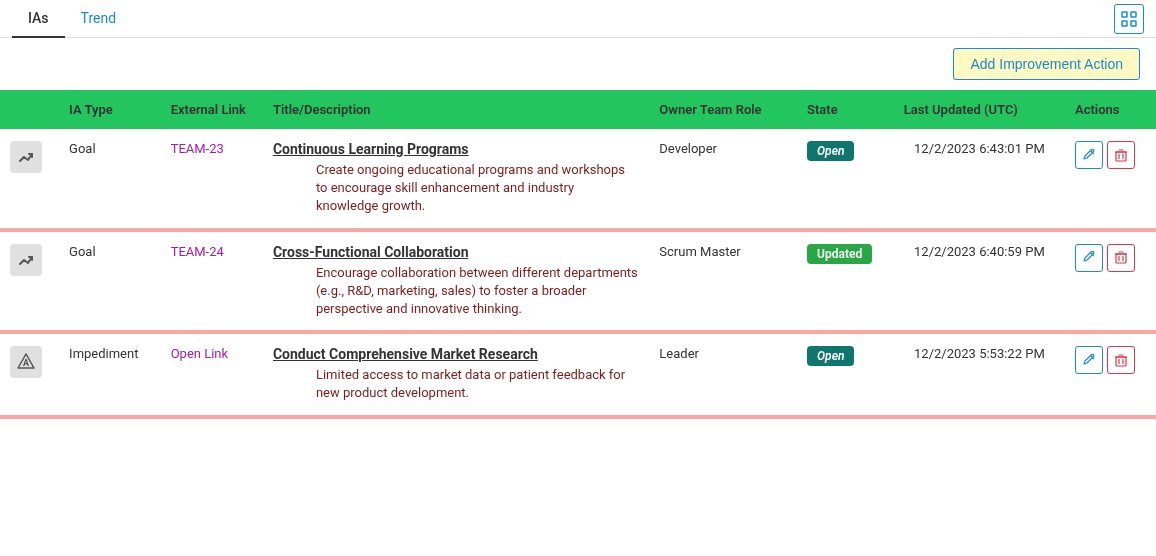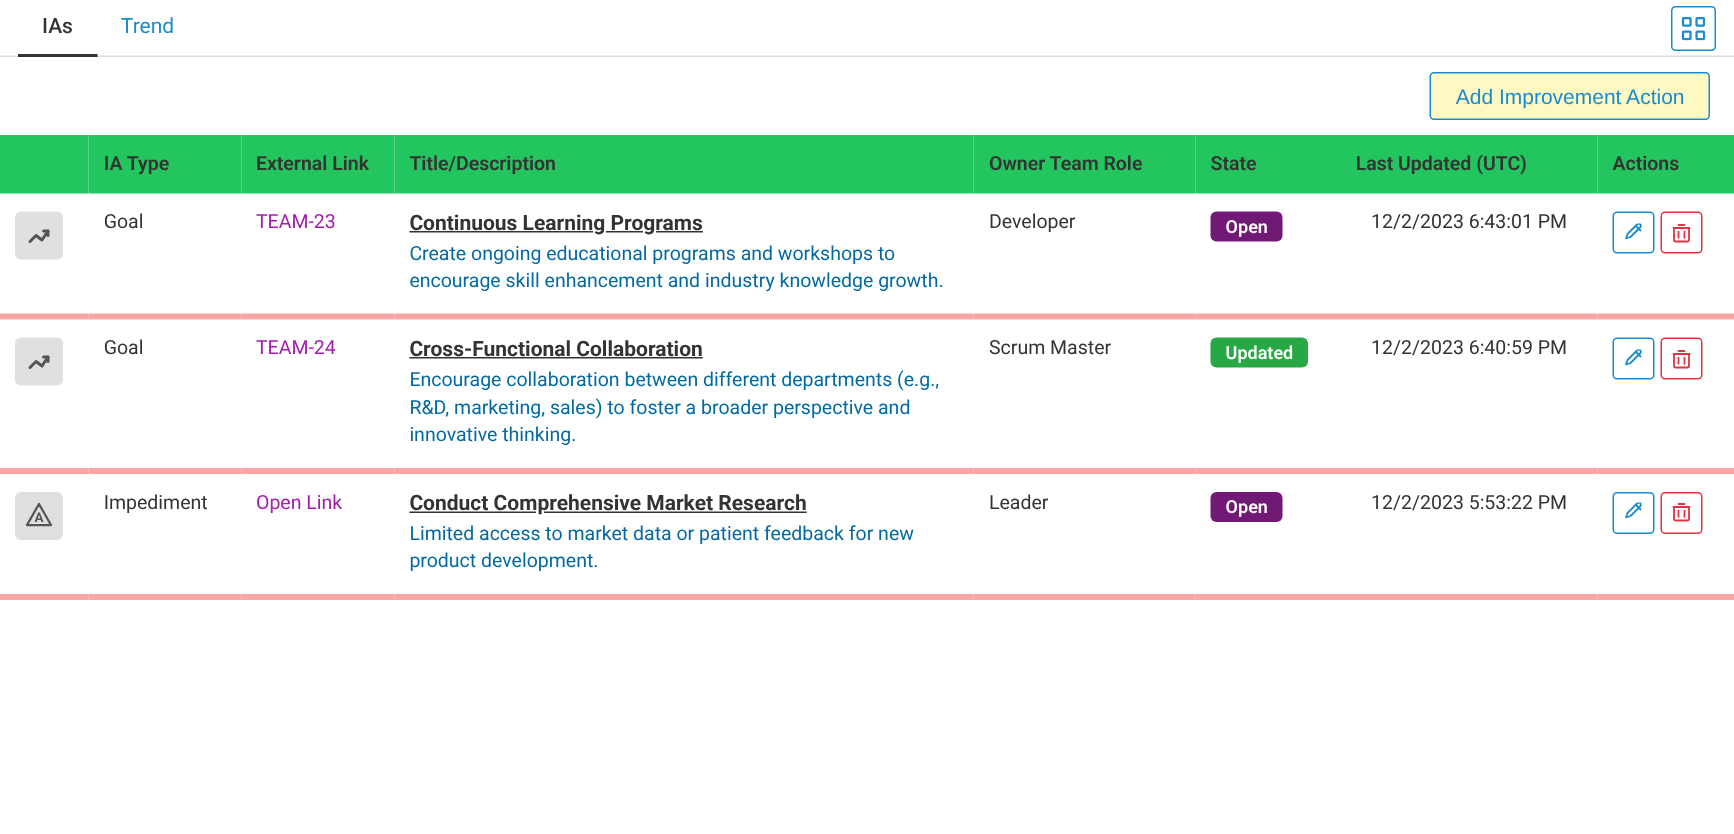--- a/index.html
+++ b/index.html
@@ -115,43 +115,44 @@
     }
 
     
     .row-title {
       font-weight: 700;
       font-size: 14px;
       margin-bottom: 4px;
       text-decoration: underline;
     }
     .row-desc {
-      color: #0369a1;
+      color: #7f1d1d;
       font-size: 13px;
       line-height: 1.4;
+      margin-left: 43px;
     }
 
     
     .ext-link {
       color: #a21caf;
       cursor: pointer;
       text-decoration: none;
     }
 
     
     .badge {
       display: inline-block;
       padding: 3px 10px;
       border-radius: 4px;
       font-size: 12px;
       font-weight: 600;
       color: #fff;
       white-space: nowrap;
     }
-    .badge-open { background: #701a75; }
+    .badge-open { background: #0f766e; font-style: italic; }
     .badge-closed { background: #28a745; }
 
     
     .action-btns {
       display: flex;
       gap: 4px;
       align-items: center;
     }
     .edit-btn {
       border: 1px solid #1a8cce;

